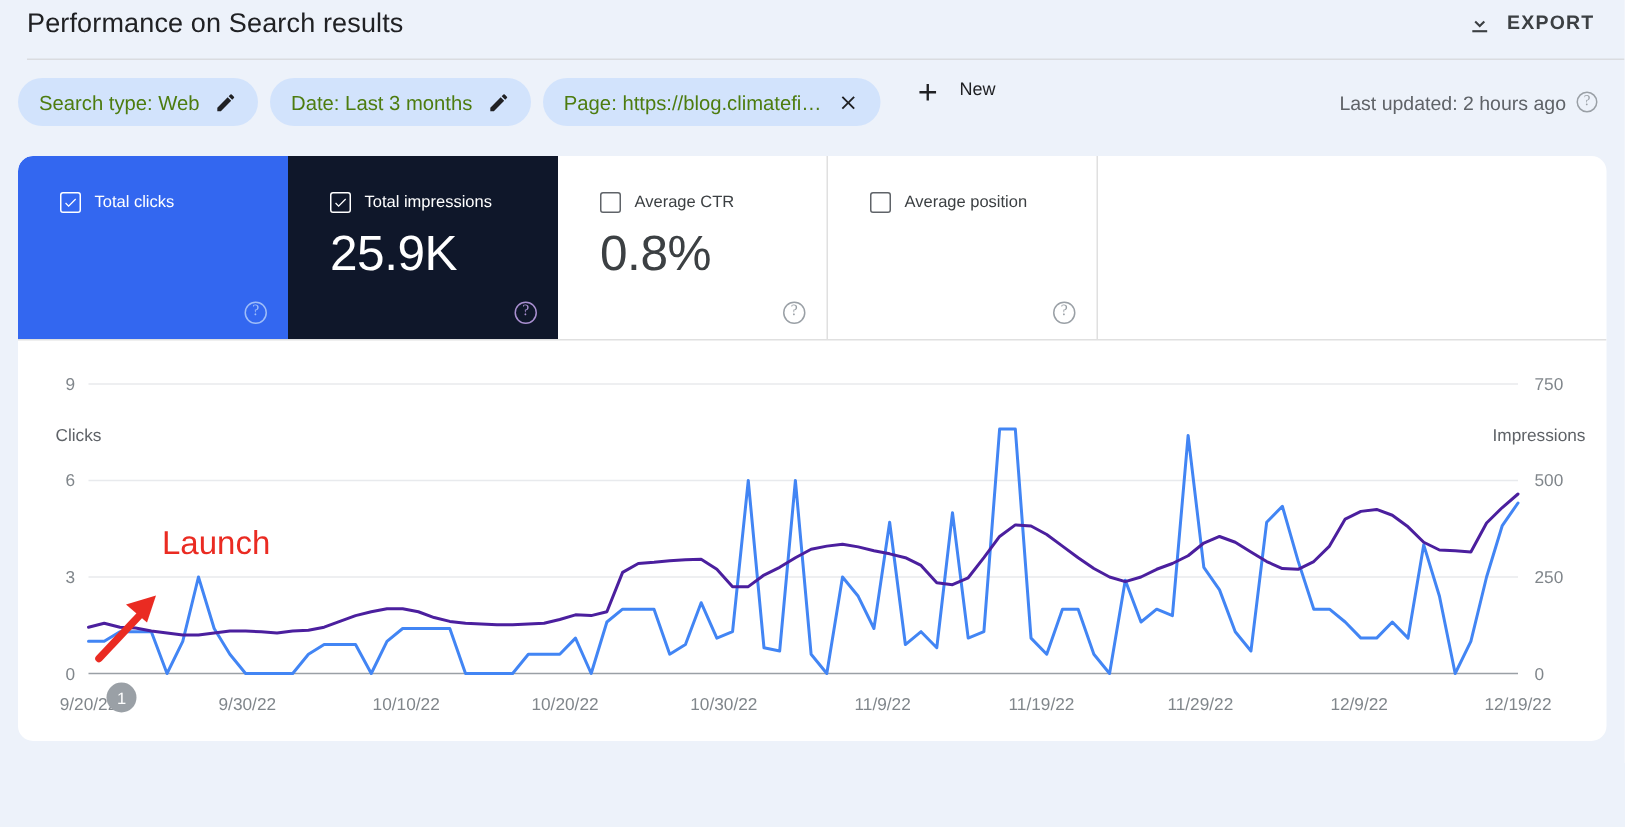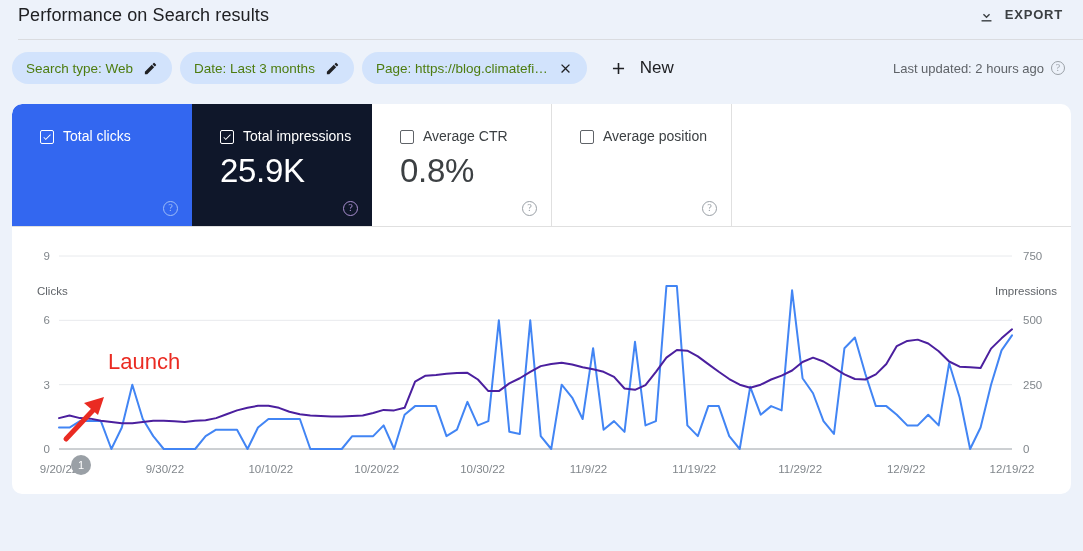--- a/index.html
+++ b/index.html
@@ -47,23 +47,23 @@
     height: 32px; padding: 0 14px;
     border-radius: 16px;
     background: #D2E3FC;
     color: #4d7c0f; font-size: 13.5px;
     white-space: nowrap;
     cursor: pointer;
   }
   .chip .chip-icon { display: flex; align-items: center; }
   .chip .chip-icon svg { display: block; }
   .new-btn {
-    display: inline-flex; align-items: center; gap: 12px;
+    display: inline-flex; align-items: flex-start; gap: 12px;
     height: 32px; padding: 0 10px 0 8px;
-    color: #202124; font-size: 17px;
+    color: #202124; font-size: 12px;
     cursor: pointer; margin-left: 6px;
   }
   .new-btn svg { display: block; }
   .last-updated {
     margin-left: auto;
     display: flex; align-items: center; gap: 7px;
     color: #5F6368; font-size: 13px;
   }
   .help-circle {
     width: 14px; height: 14px; border-radius: 50%;
@@ -93,22 +93,22 @@
     background: #fff;
     border-right: 1px solid #E0E0E0;
     cursor: pointer;
   }
   .card.active-blue {
     background: #3367F0; border-right: none;
     border-top-left-radius: 10px;
   }
   .card.active-purple { background: #0f172a; border-right: none; }
   .card-head {
-    display: flex; align-items: flex-end; gap: 9px;
-    font-size: 14px; color: #3C4043;
+    display: flex; align-items: center; gap: 9px;
+    font-size: 11px; color: #3C4043;
     white-space: nowrap;
   }
   .card.active-blue .card-head, .card.active-purple .card-head { color: #fff; }
   .cbox {
     width: 14px; height: 14px; border-radius: 2px;
     border: 1.6px solid #5F6368;
     display: inline-flex; align-items: center; justify-content: center;
     flex: 0 0 auto;
   }
   .card.active-blue .cbox, .card.active-purple .cbox { border-color: #fff; }

